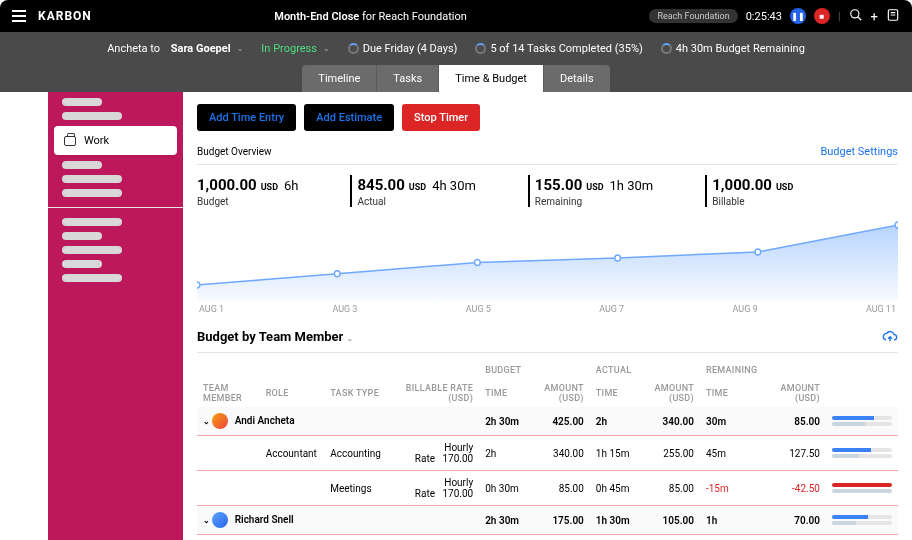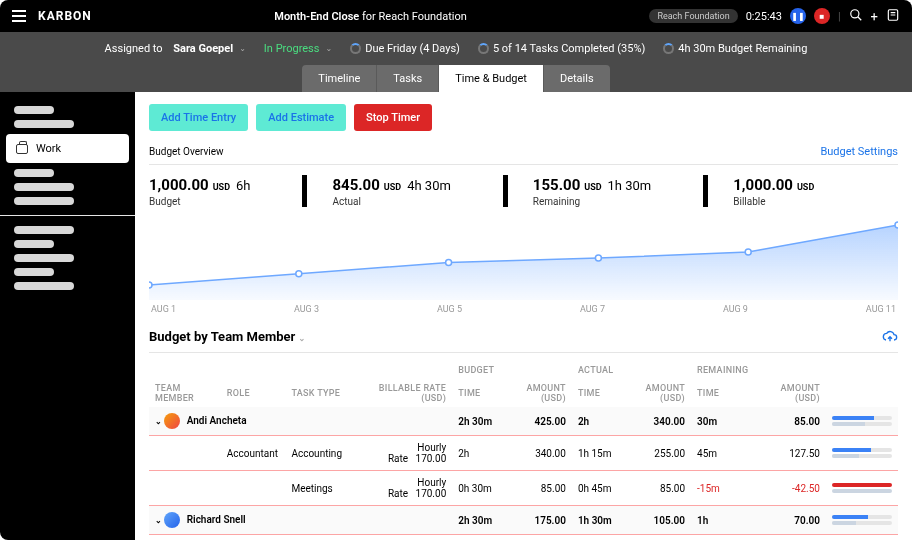--- a/index.html
+++ b/index.html
@@ -29,43 +29,43 @@
 .status-inprogress { color: #4ade80; }
 .donut { width: 11px; height: 11px; border: 2px solid #777; border-top-color: #60a5fa; border-radius: 50%; display: inline-block; }
 .tabs { display: flex; margin-top: auto; }
 .tab { padding: 7px 16px; font-size: 11px; background: #6b6b6b; color: #fff; border-right: 1px solid #5a5a5a; cursor: pointer; }
 .tab.active { background: #fff; color: #000; }
 .tab:first-child { border-top-left-radius: 4px; }
 .tab:last-child { border-right: none; border-top-right-radius: 4px; }
 
 
 .layout { display: flex; height: calc(540px - 92px); }
-.sidebar { width: 135px; background: #000000; padding: 8px 0; }
+.sidebar { width: 135px; background: #be185d; padding: 0 0; margin-left: 48px; }
 .sidebar .skel { height: 8px; background: #d8d8d8; border-radius: 4px; margin: 6px 14px; }
 .sidebar .skel.short { width: 40px; }
 .sidebar .skel.med { width: 60px; }
 .sidebar .item-active { background: #fff; margin: 4px 6px; border-radius: 4px; padding: 8px 10px; display: flex; align-items: center; gap: 8px; font-size: 11px; box-shadow: 0 1px 2px rgba(0,0,0,.08); }
 .sidebar .item-active .ico { width: 12px; height: 10px; border: 1.5px solid #333; border-radius: 2px; position: relative; }
 .sidebar .item-active .ico::before { content: ""; position: absolute; top: -4px; left: 2px; width: 6px; height: 3px; border: 1.5px solid #333; border-bottom: none; border-radius: 2px 2px 0 0; }
 .sidebar hr { border: none; border-top: 1px solid #e5e5e5; margin: 10px 0; }
 
 
 .main { flex: 1; padding: 12px 14px; overflow-y: auto; }
 .action-row { display: flex; gap: 8px; margin-bottom: 14px; }
 .btn { font-size: 11px; padding: 7px 12px; border-radius: 3px; border: none; cursor: pointer; font-weight: 500; }
-.btn-light { background: #5eead4; color: #1a73e8; }
+.btn-light { background: #000000; color: #1a73e8; }
 .btn-danger { background: #dc2626; color: #fff; }
 
 .section-title-row { display: flex; justify-content: space-between; align-items: center; margin-bottom: 10px; border-bottom: 1px solid #e5e5e5; padding-bottom: 6px; }
 .section-title { font-size: 10px; font-weight: 400; }
 .link { color: #1a73e8; font-size: 11px; cursor: pointer; }
 
 .stats-row { display: flex; gap: 16px; margin-bottom: 8px; }
 .stat { padding: 0 18px 0 0; margin-right: 18px; }
-.stat + .stat { border-left: 5px solid #000000; padding-left: 25px; }
+.stat + .stat { border-left: 2px solid #000000; padding-left: 5px; }
 .stat .big { font-size: 15px; font-weight: 700; display: inline; }
 .stat .cur { font-size: 9px; font-weight: 700; }
 .stat .hrs { font-size: 13px; font-weight: 400; margin-left: 6px; }
 .stat .lbl { font-size: 10px; color: #333; margin-top: 2px; }
 
 
 .chart { position: relative; height: 100px; margin-bottom: 6px; }
 .chart svg { width: 100%; height: 85px; }
 .chart .xaxis { display: flex; justify-content: space-between; font-size: 9px; color: #999; padding: 0 2px; }
 
@@ -120,21 +120,21 @@
           <rect x="4" y="3" width="16" height="18" rx="2"></rect>
           <line x1="8" y1="8" x2="16" y2="8"></line>
           <line x1="8" y1="12" x2="16" y2="12"></line>
         </svg>
     </span>
   </div>
 </div>
 
 <div class="sub-header">
   <div class="meta-row">
-    <span><span>Assigned to</span>&nbsp;<b>Sara Goepel</b><span class="chev">&nbsp;⌄</span></span>
+    <span><span>Ancheta to</span>&nbsp;<b>Sara Goepel</b><span class="chev">&nbsp;⌄</span></span>
     <span class="status-inprogress">
         <span>In Progress</span>
         <span class="chev">&nbsp;⌄</span>
       </span>
     <span>
         <span class="donut"></span>
         <span>Due Friday (4 Days)</span>
       </span>
     <span>
         <span class="donut"></span>

